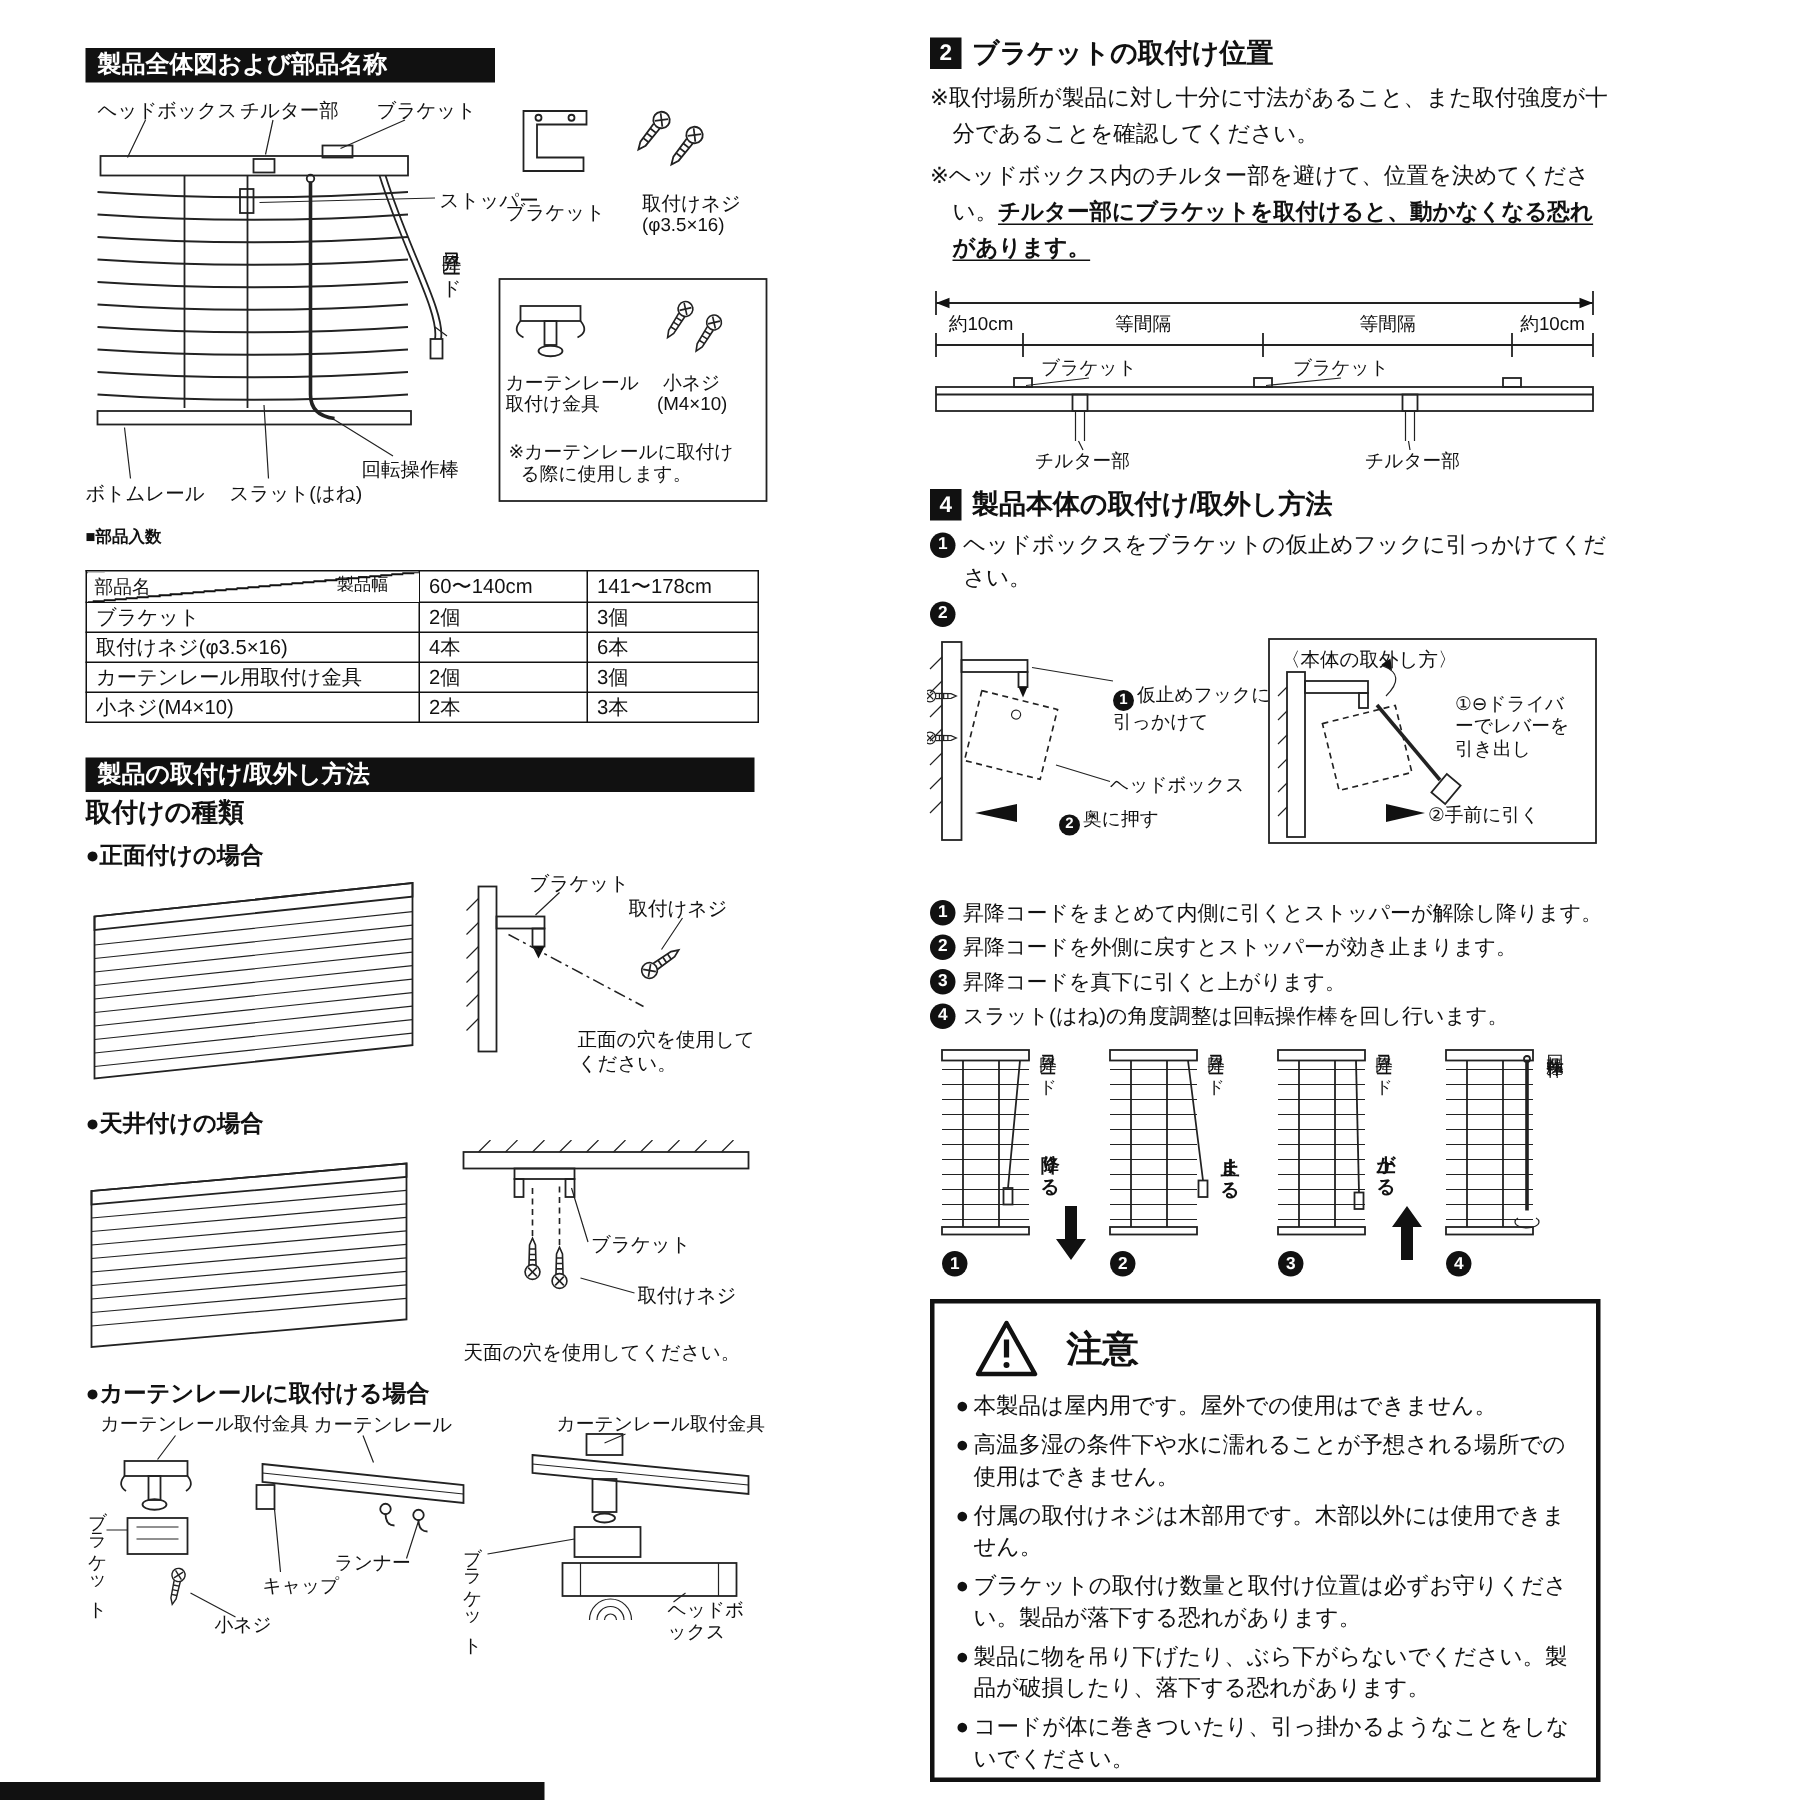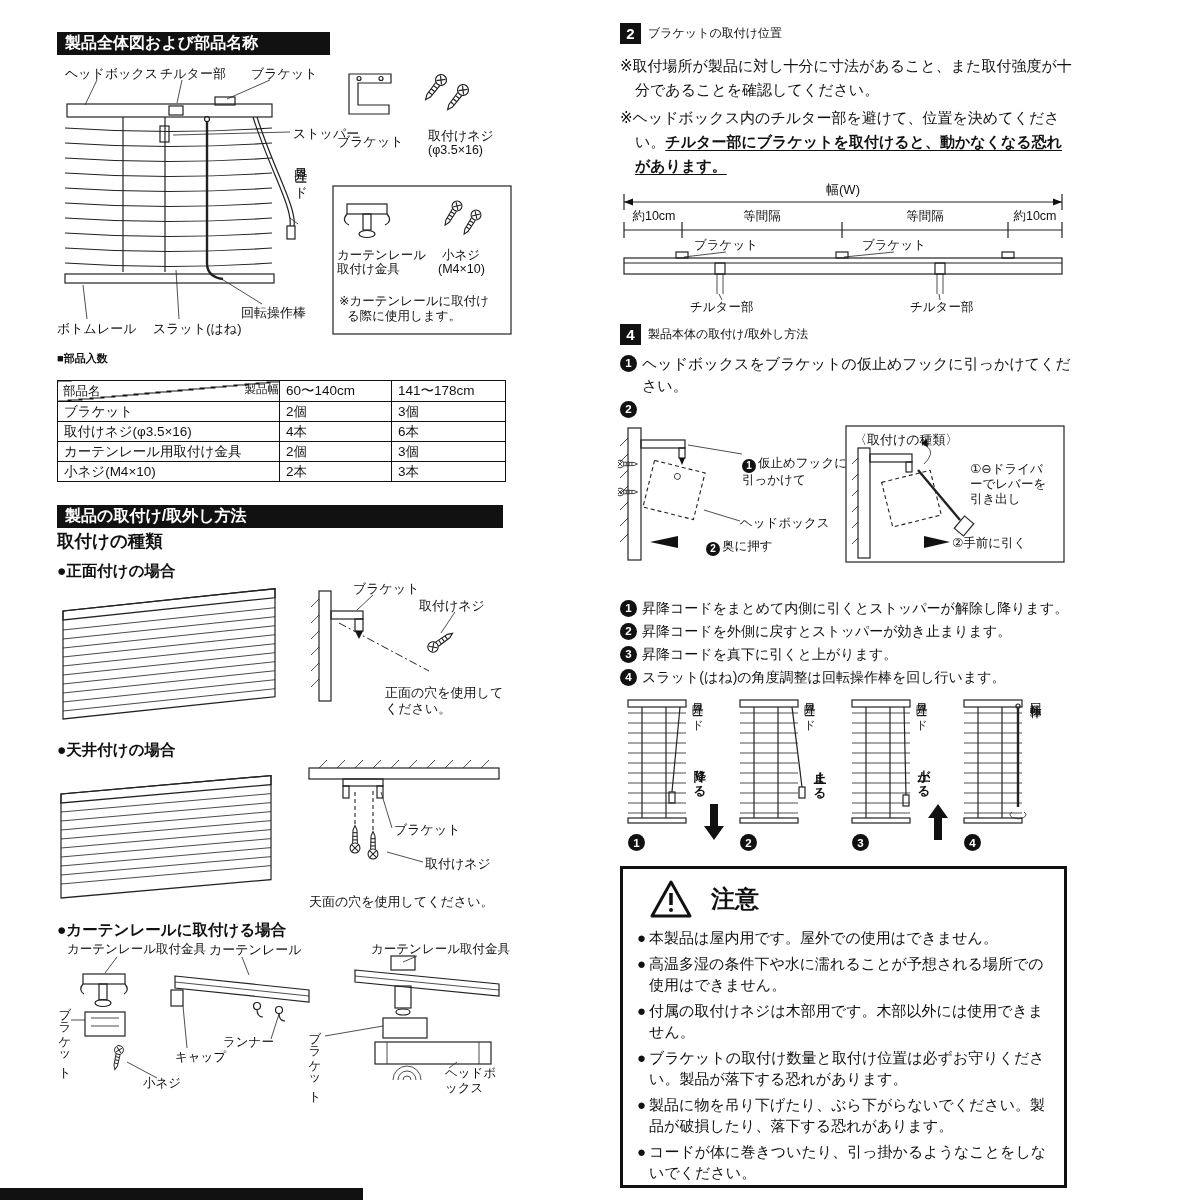--- a/index.html
+++ b/index.html
@@ -7,31 +7,31 @@
   body{width:1200px;height:1200px;font-family:"Liberation Sans","DejaVu Sans",sans-serif;color:#111}
   .page{position:relative;width:1200px;height:1200px;overflow:hidden;background:#fff}
   .abs{position:absolute}
   .bar{position:absolute;background:#111;color:#fff;font-weight:bold;font-size:16px;height:23px;display:flex;align-items:center;padding:0 8px}
   .lbl{position:absolute;font-size:13px;line-height:1.2;white-space:nowrap;color:#111}
   .sm{font-size:12.5px}
   .vert{writing-mode:vertical-rl;letter-spacing:1px}
   .bold{font-weight:bold}
   .secline{position:absolute;display:flex;align-items:center;gap:7px}
   .secnum{width:21px;height:21px;background:#111;color:#fff;font-weight:bold;font-size:15px;display:flex;align-items:center;justify-content:center;flex:none}
-  .sectitle{font-size:12px;font-weight:normal;white-space:nowrap}
+  .sectitle{font-size:18px;font-weight:bold;white-space:nowrap}
   .para{position:absolute;font-size:15px;line-height:1.6;padding-left:1em;text-indent:-1em}
   .ul{font-weight:bold;text-decoration:underline;text-underline-offset:2.5px}
   .step{position:absolute;display:flex;gap:5px;font-size:15px;line-height:1.45}
   .cnum{width:17px;height:17px;border-radius:50%;background:#111;color:#fff;font-size:11.5px;font-weight:bold;display:inline-flex;align-items:center;justify-content:center;flex:none;margin-top:2px}
   .cnum.sm2{width:14px;height:14px;font-size:10px;margin-top:0;vertical-align:-2px;margin-right:2px}
   table.parts{position:absolute;border-collapse:collapse;font-size:13.5px;color:#111}
   .parts td,.parts th{border:1.2px solid #111;height:20px;padding:0 6px;font-weight:normal;text-align:left}
   .parts .c{text-align:left}
   .diagcell{background:linear-gradient(to bottom right,#fff calc(50% - 0.7px),#111 calc(50% - 0.7px),#111 calc(50% + 0.7px),#fff calc(50% + 0.7px))}
-  .diagcell .ct{position:absolute;right:0;top:1px;font-size:11.5px}
+  .diagcell .ct{position:absolute;right:20px;top:1px;font-size:11.5px}
   .diagcell .cb{position:absolute;left:5px;bottom:1px;font-size:12.5px}
   .diag{position:absolute}
   .art{position:absolute;left:0;top:0}
   .art .ln{stroke:#222;fill:none;stroke-width:1.2}
   .art .thin{stroke:#222;fill:none;stroke-width:0.8}
   .art .thk{stroke:#222;fill:none;stroke-width:2.4}
   .art .fil{fill:#111;stroke:none}
   .art .dsh{stroke:#222;fill:none;stroke-width:1.1;stroke-dasharray:4 3}
   .art .dd{stroke:#222;fill:none;stroke-width:1;stroke-dasharray:8 3 2 3}
   .citem{display:flex;gap:3px;font-size:15px;line-height:1.42;margin-bottom:4.5px}
@@ -285,21 +285,20 @@
         <line x1="6" y1="81" x2="444" y2="81"></line>
         <rect x="58" y="70" width="12" height="6"></rect>
         <rect x="218" y="70" width="12" height="6"></rect>
         <rect x="384" y="70" width="12" height="6"></rect>
         <rect x="97" y="81" width="10" height="11"></rect>
         <rect x="317" y="81" width="10" height="11"></rect>
         <path class="thin" d="M99 92 v20 M105 92 v20 M319 92 v20 M325 92 v20"></path>
         <path class="thin" d="M108 70 L66 75 M276 70 L226 75 M104 118 L101 112 M322 118 L321 112"></path>
       </g>
     </svg>
-    <div class="lbl" style="left:0;top:0;width:450px;text-align:center">幅(W)</div>
     <div class="lbl sm" style="left:8px;top:27px;width:56px;text-align:center">約10cm</div>
     <div class="lbl sm" style="left:64px;top:27px;width:160px;text-align:center">等間隔</div>
     <div class="lbl sm" style="left:224px;top:27px;width:166px;text-align:center">等間隔</div>
     <div class="lbl sm" style="left:390px;top:27px;width:54px;text-align:center">約10cm</div>
     <div class="lbl sm" style="left:76px;top:56px">ブラケット</div>
     <div class="lbl sm" style="left:244px;top:56px">ブラケット</div>
     <div class="lbl sm" style="left:72px;top:118px">チルター部</div>
     <div class="lbl sm" style="left:292px;top:118px">チルター部</div>
   </div>
 
@@ -342,21 +341,21 @@
         <path class="thk" d="M300 46 L342 96"></path>
         <rect x="340" y="94" width="12" height="16" transform="rotate(40 346 102)"></rect>
         <path class="thin" d="M306 40 q14 -14 -2 -20"></path>
         <path class="fil" d="M303 19 l6 -4 l1 8 z"></path>
         <path class="fil" d="M306 112 L306 124 L332 118 Z"></path>
       </g>
     </svg>
     <div class="lbl" style="left:124px;top:32px;width:108px;white-space:normal;font-size:12.5px;line-height:1.25"><span class="cnum sm2">1</span><span>仮止めフックに引っかけて</span></div>
     <div class="lbl sm" style="left:122px;top:92px">ヘッドボックス</div>
     <div class="lbl sm" style="left:88px;top:115px"><span class="cnum sm2">2</span><span>奥に押す</span></div>
-    <div class="lbl" style="left:236px;top:8px;font-size:13px">〈取付けの種類〉</div>
+    <div class="lbl" style="left:236px;top:8px;font-size:13px">〈本体の取外し方〉</div>
     <div class="lbl sm" style="left:352px;top:38px;width:84px;white-space:normal">①⊖ドライバーでレバーを引き出し</div>
     <div class="lbl sm" style="left:334px;top:112px">②手前に引く</div>
   </div>
 
   <div class="step" style="left:620px;top:598px;font-size:14px;white-space:nowrap">
     <span class="cnum">1</span>
     <span>昇降コードをまとめて内側に引くとストッパーが解除し降ります。</span>
   </div>
   <div class="step" style="left:620px;top:621px;font-size:14px;white-space:nowrap">
     <span class="cnum">2</span>

